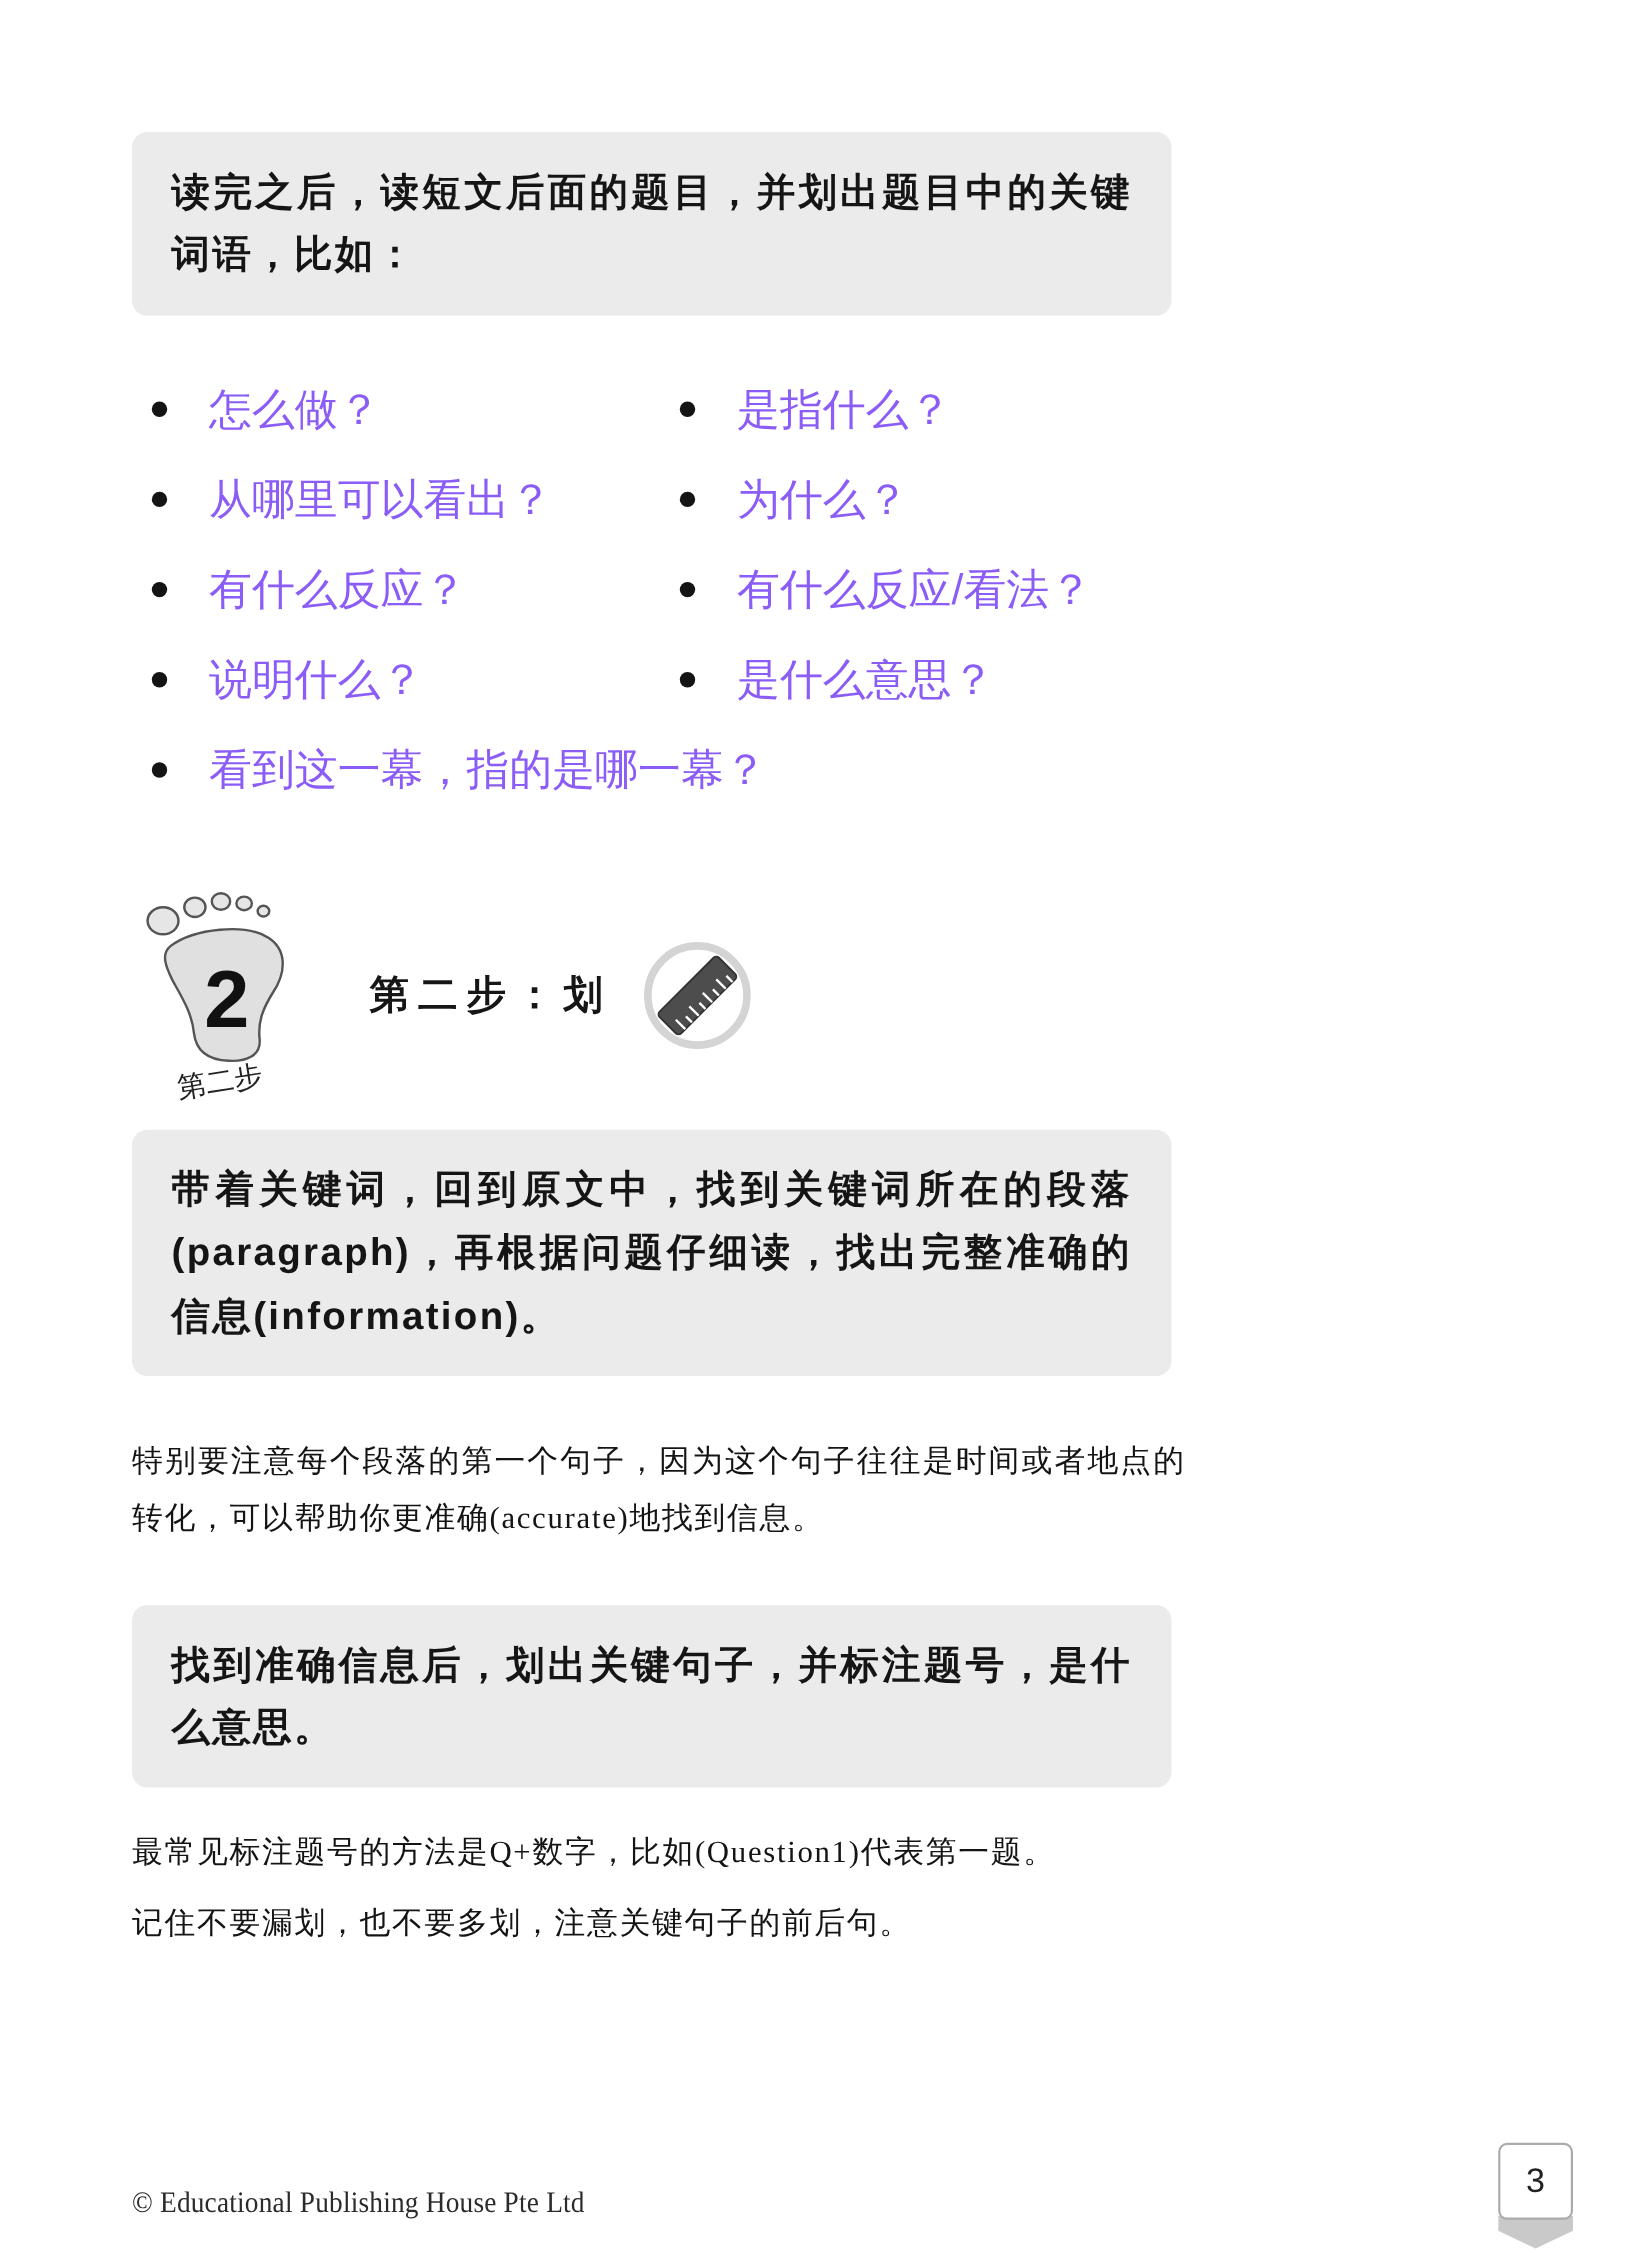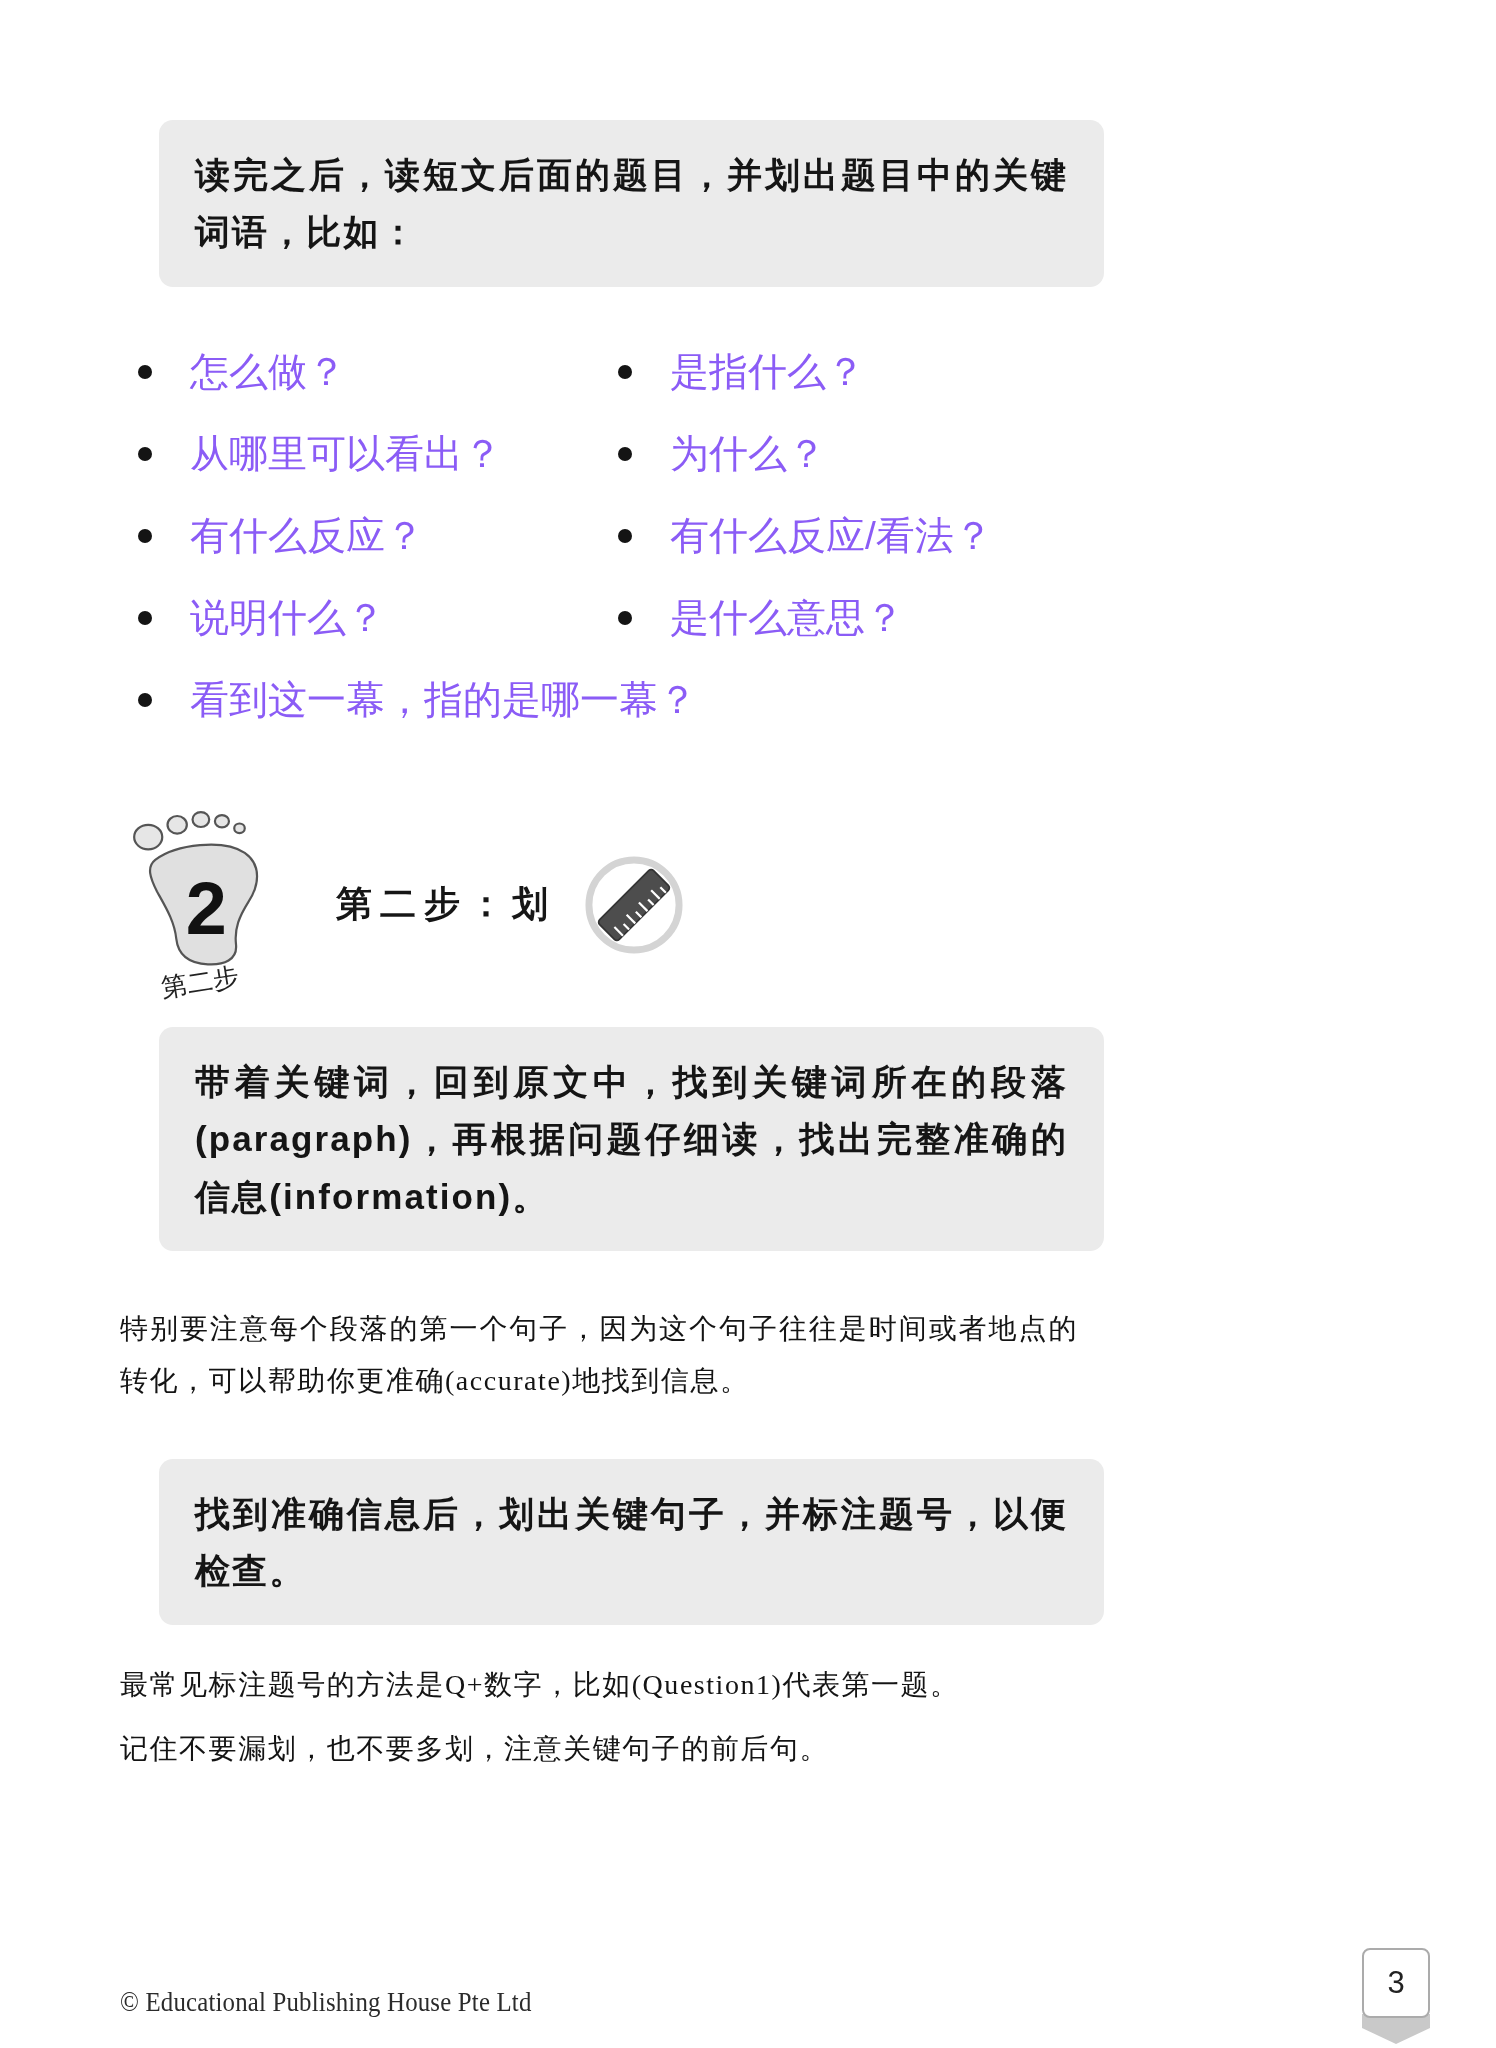--- a/index.html
+++ b/index.html
@@ -20,21 +20,20 @@
     width:945px;
     padding:26px 36px;
     font-family:"Liberation Sans", sans-serif;
     font-weight:bold;
     font-size:35px;
     line-height:1.64;
     letter-spacing:0.06em;
     text-align:justify;
     text-justify:inter-character;
     color:#151515;
-    margin-left:39px;
   }
 
   
   .bullets {
     margin-top:44px;
     display:grid;
     grid-template-columns:480px 1fr;
     width:1180px;
   }
   .bullets .item {
@@ -204,21 +203,21 @@
     </svg>
   </header>
 
   <section class="graybox mt-box">
     <p>带着关键词，回到原文中，找到关键词所在的段落(paragraph)，再根据问题仔细读，找出完整准确的信息(information)。</p>
   </section>
 
   <p class="kaiti mt-para">特别要注意每个段落的第一个句子，因为这个句子往往是时间或者地点的转化，可以帮助你更准确(accurate)地找到信息。</p>
 
   <section class="graybox mt-para">
-    <p>找到准确信息后，划出关键句子，并标注题号，以便检查。</p>
+    <p>找到准确信息后，划出关键句子，并标注题号，是什么意思。</p>
   </section>
 
   <p class="kaiti mt-para2">最常见标注题号的方法是Q+数字，比如(Question1)代表第一题。</p>
 
   <p class="kaiti mt-para3">记住不要漏划，也不要多划，注意关键句子的前后句。</p>
 
 </div>
 
 <footer class="footer">
   <span class="copyright">© Educational Publishing House Pte Ltd</span>

